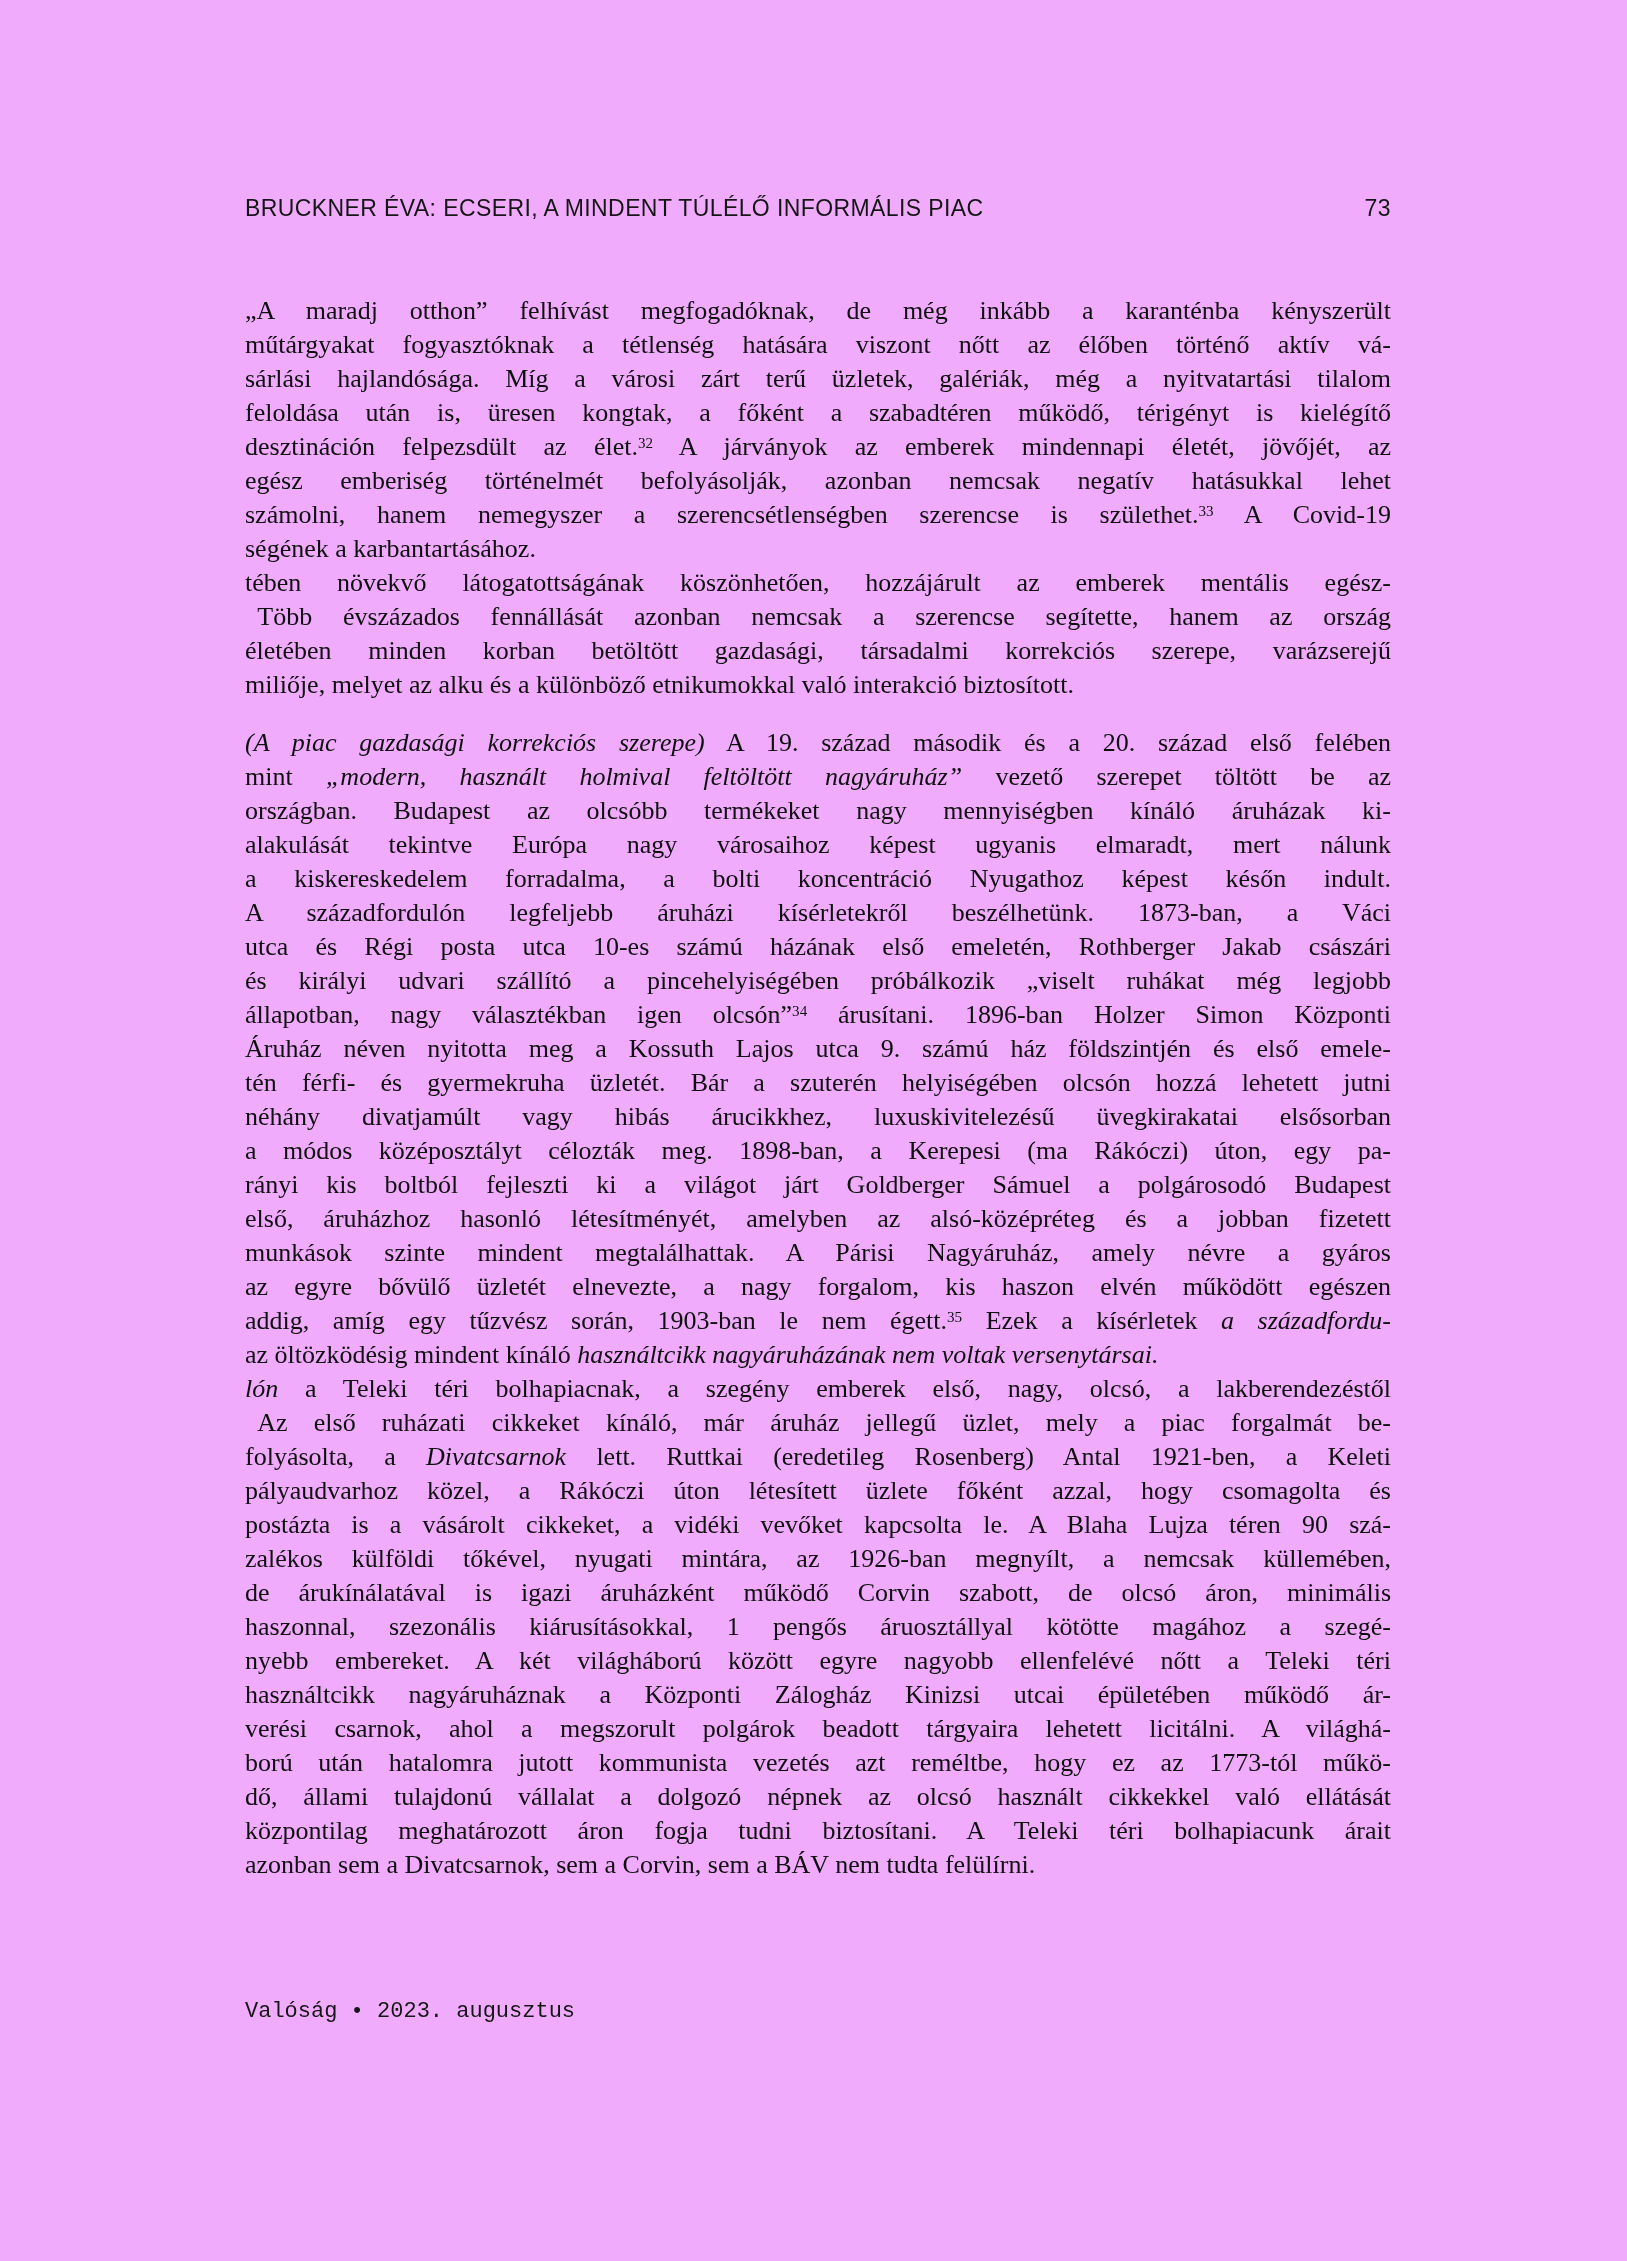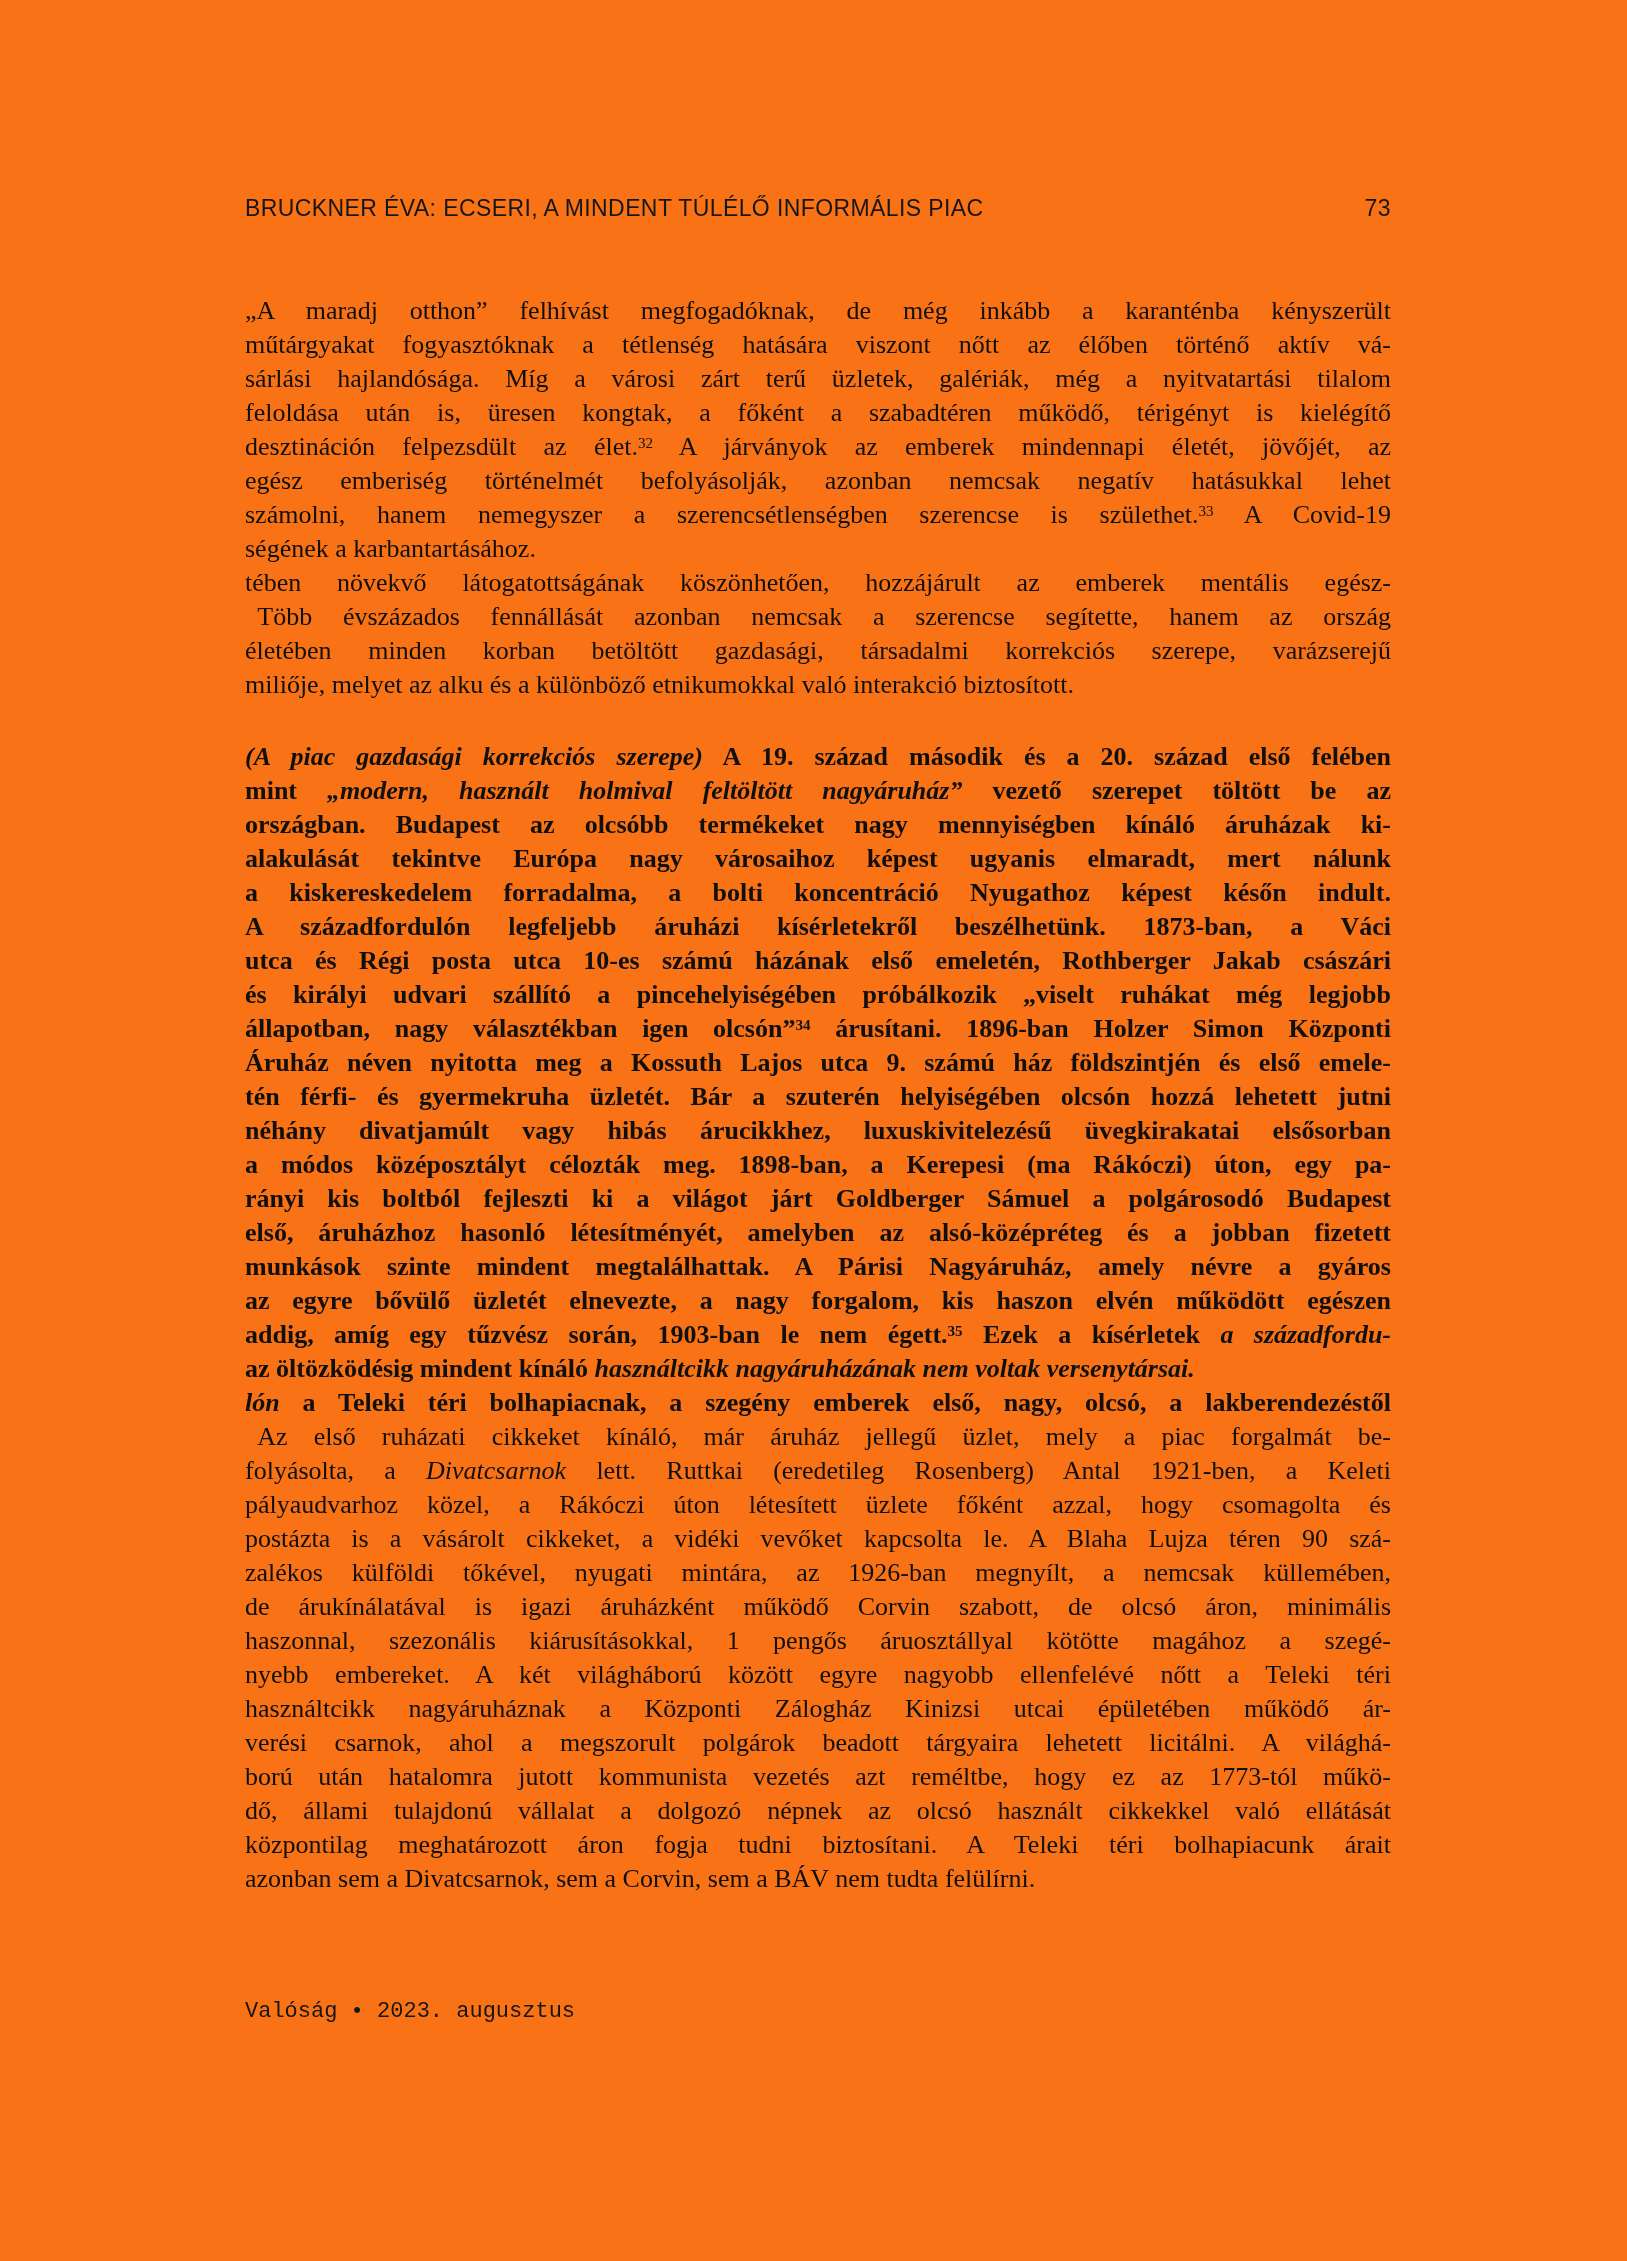--- a/index.html
+++ b/index.html
@@ -6,40 +6,40 @@
   body {
     width: 1628px; height: 2261px;
     background: #ffffff;
     font-family: "Liberation Serif", serif;
     color: #111111;
     position: relative;
     overflow: hidden;
   }
   .page {
     position: absolute; inset: 0;
-    background: #f97316;
+    background: #f0abfc;
   }
   .running-header {
     position: absolute;
     left: 245px; top: 195px; width: 1146px;
     display: flex; justify-content: space-between; align-items: baseline;
     font-family: "Liberation Sans", sans-serif;
     font-size: 23px; line-height: 26px;
     letter-spacing: 0.4px;
     color: #161616;
     white-space: nowrap;
   }
   .article {
     position: absolute;
     left: 245px; top: 294px; width: 1146px;
     font-size: 26px; line-height: 34px;
     color: #101010;
   }
   .paragraph { margin: 0; }
-  .paragraph.space-before { margin-top: 38px; font-weight: bold; }
+  .paragraph.space-before { margin-top: 24px; }
   .line {
     text-align: justify;
     text-align-last: justify;
     height: 34px;
     white-space: normal;
   }
   .line.last {
     text-align-last: left;
   }
   .paragraph.indent .line:first-child { text-indent: 12.3px; }

